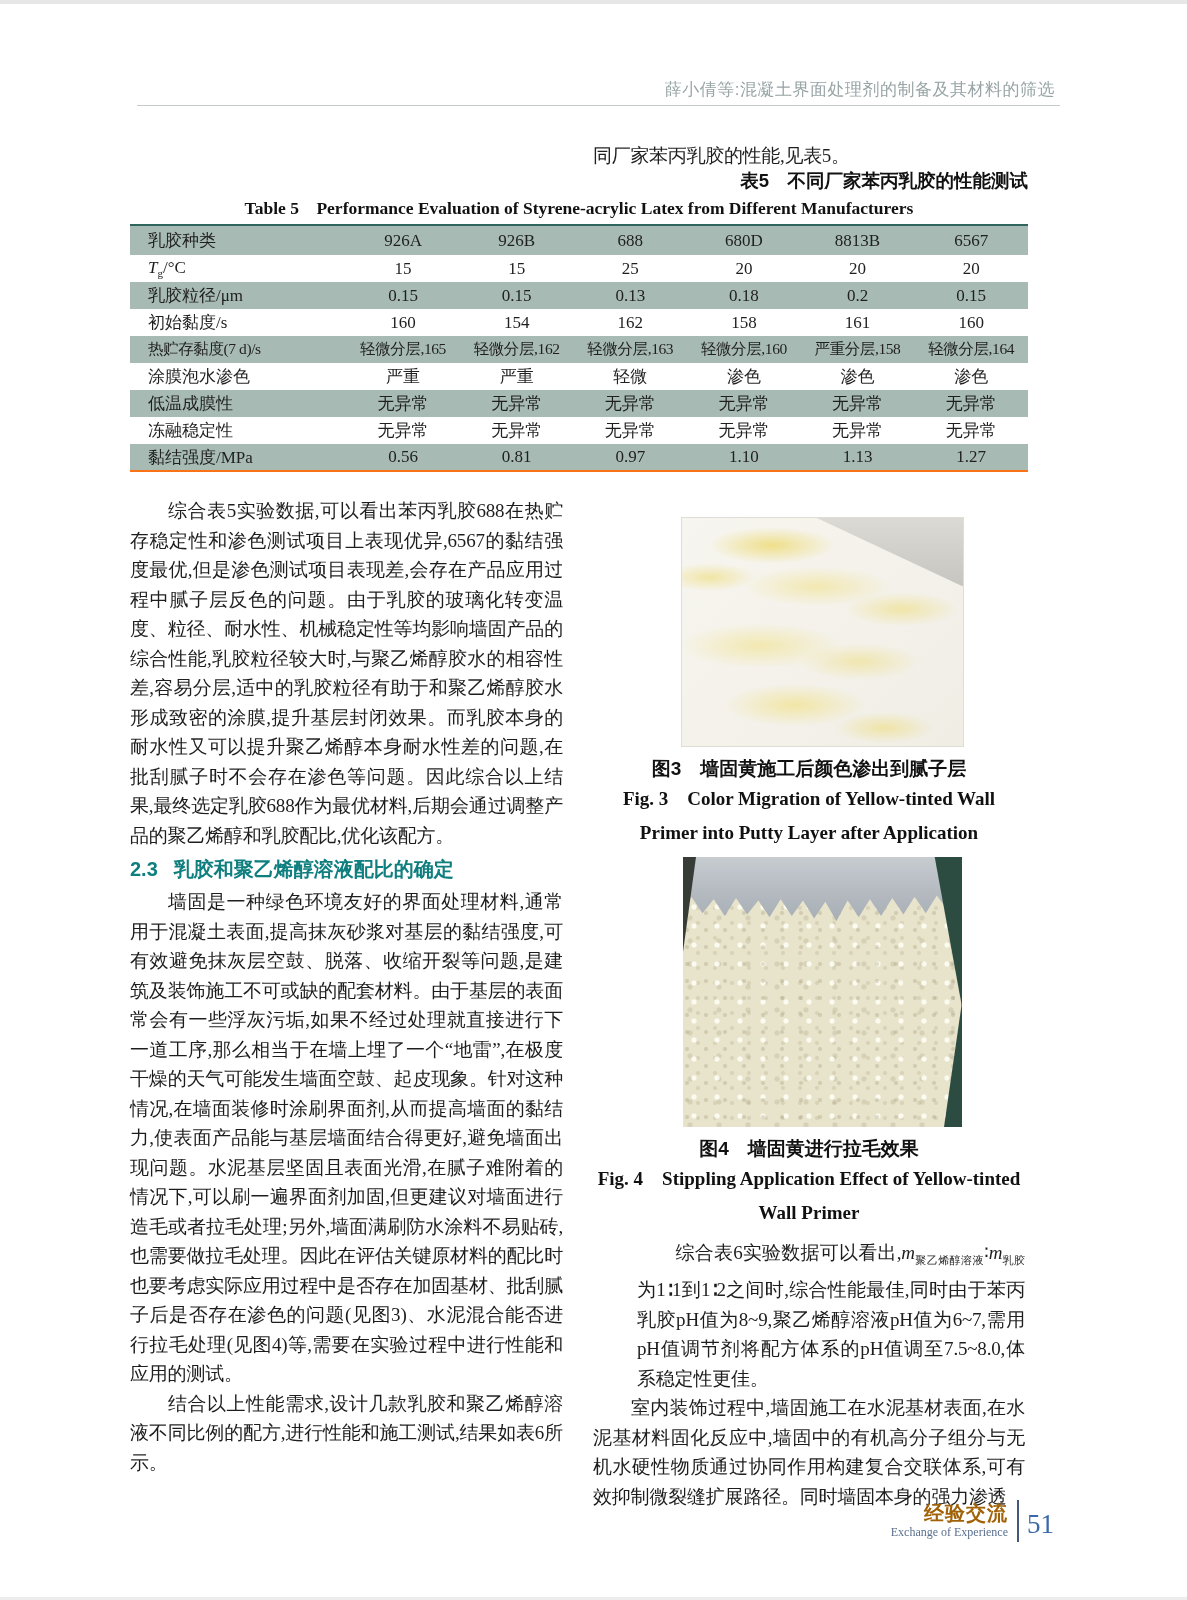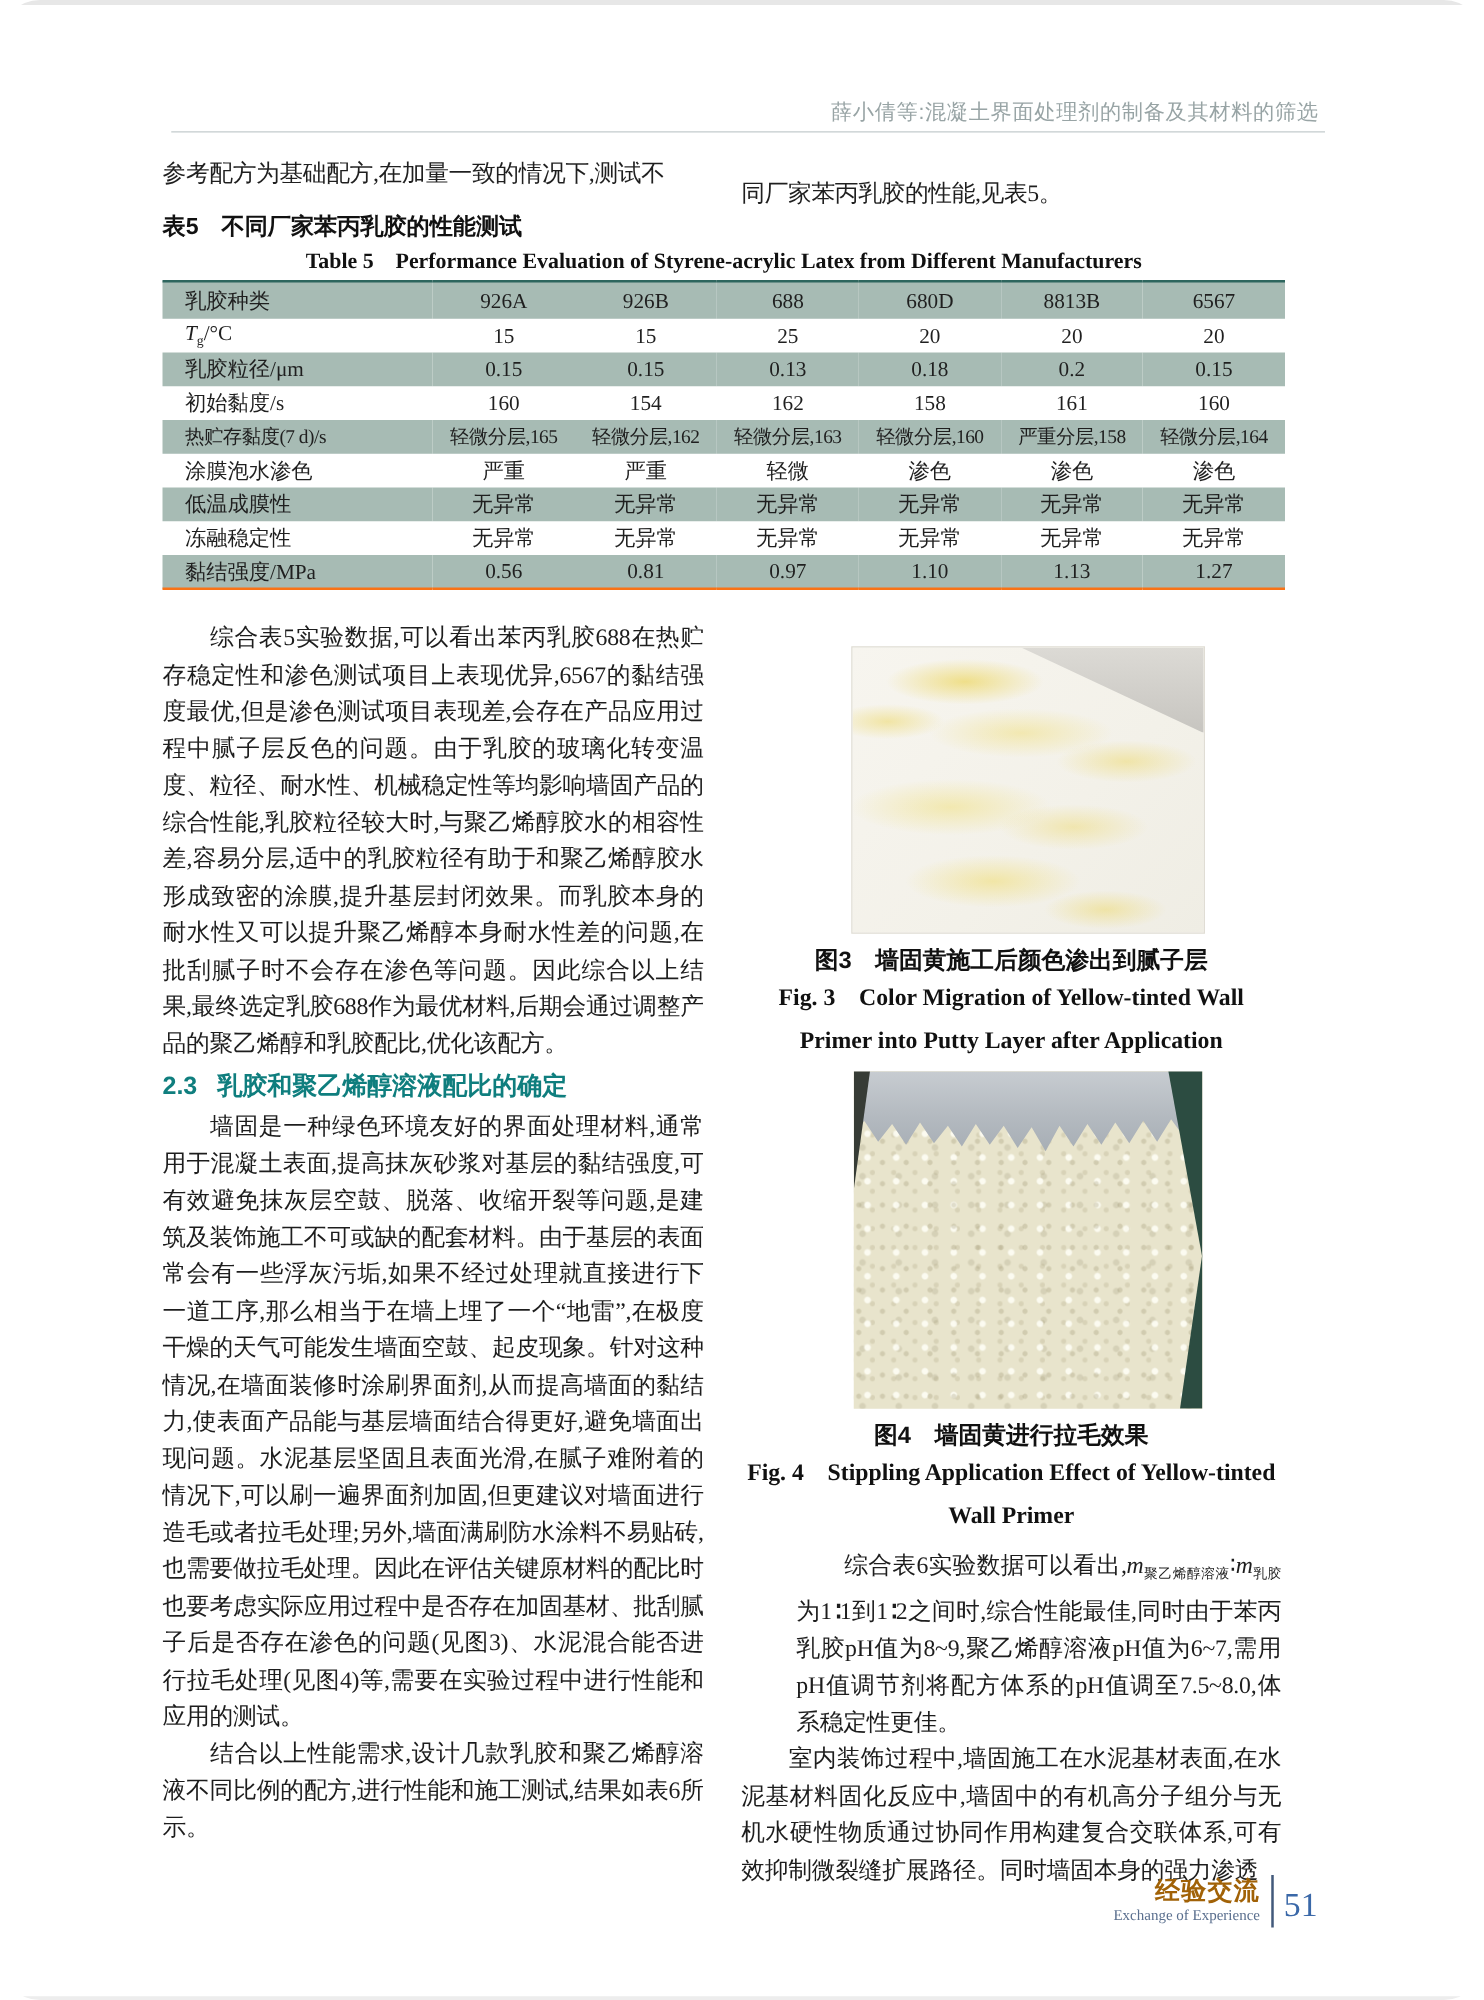--- a/index.html
+++ b/index.html
@@ -1,41 +1,40 @@
 <!DOCTYPE html>
 <html><head>
 <meta charset="utf-8">
 <style>
   * { margin:0; padding:0; box-sizing:border-box; }
   html,body { background:#ffffff; }
   .page {
     position:relative; width:1187px; height:1600px; background:#ffffff;
     font-family:"Liberation Serif","DejaVu Serif",serif; color:#1f1f1f;
     overflow:hidden;
-    border-radius:32px;
   }
   .scan-edge-top { position:absolute; top:0; left:0; width:100%; height:4px; background:#e7e7e7; }
   .scan-edge-bottom { position:absolute; bottom:0; left:0; width:100%; height:3px; background:#ededed; }
 
   .running-title {
     position:absolute; top:78px; left:130px; width:925px; text-align:right;
     font-family:"Liberation Sans","DejaVu Sans",sans-serif;
     font-size:17px; color:#98a4a5; letter-spacing:.5px;
   }
   .header-rule { position:absolute; top:105px; left:137px; width:923px; height:1px; background:#c3cccd; }
 
   .intro-line {
     position:absolute; top:125px; font-size:19px; line-height:29px;
     letter-spacing:-0.3px; white-space:nowrap;
   }
   .intro-left  { left:130px; width:440px; }
   .intro-right { left:593px; width:440px;margin-top:16px; }
 
   .table-caption-cn {
-    position:absolute; top:168px; left:130px; width:898px; text-align:left;
+    position:absolute; top:168px; left:130px; width:898px; text-align:right;
     font-family:"Liberation Sans","DejaVu Sans",sans-serif; font-weight:bold;
     font-size:18.5px; color:#111;
   }
   .table-caption-en {
     position:absolute; top:196px; left:130px; width:898px; text-align:center;
     font-family:"Liberation Serif","DejaVu Serif",serif; font-weight:bold;
     font-size:17.5px; color:#111;
   }
 
   table.perf-table {
@@ -161,21 +160,20 @@
 </head>
 <body>
 
 <div class="page">
   <div class="scan-edge-top"></div>
   <div class="scan-edge-bottom"></div>
 
   <div class="running-title">薛小倩等:混凝土界面处理剂的制备及其材料的筛选</div>
   <div class="header-rule"></div>
 
-  <div class="intro-line intro-left">参考配方为基础配方,在加量一致的情况下,测试不</div>
   <div class="intro-line intro-right">同厂家苯丙乳胶的性能,见表5。</div>
 
   <div class="table-caption-cn">表5　不同厂家苯丙乳胶的性能测试</div>
   <div class="table-caption-en">Table 5　Performance Evaluation of Styrene-acrylic Latex from Different Manufacturers</div>
 
   <table class="perf-table">
     <colgroup>
       <col class="c-label">
         <col class="c-val">
         <col class="c-val">

